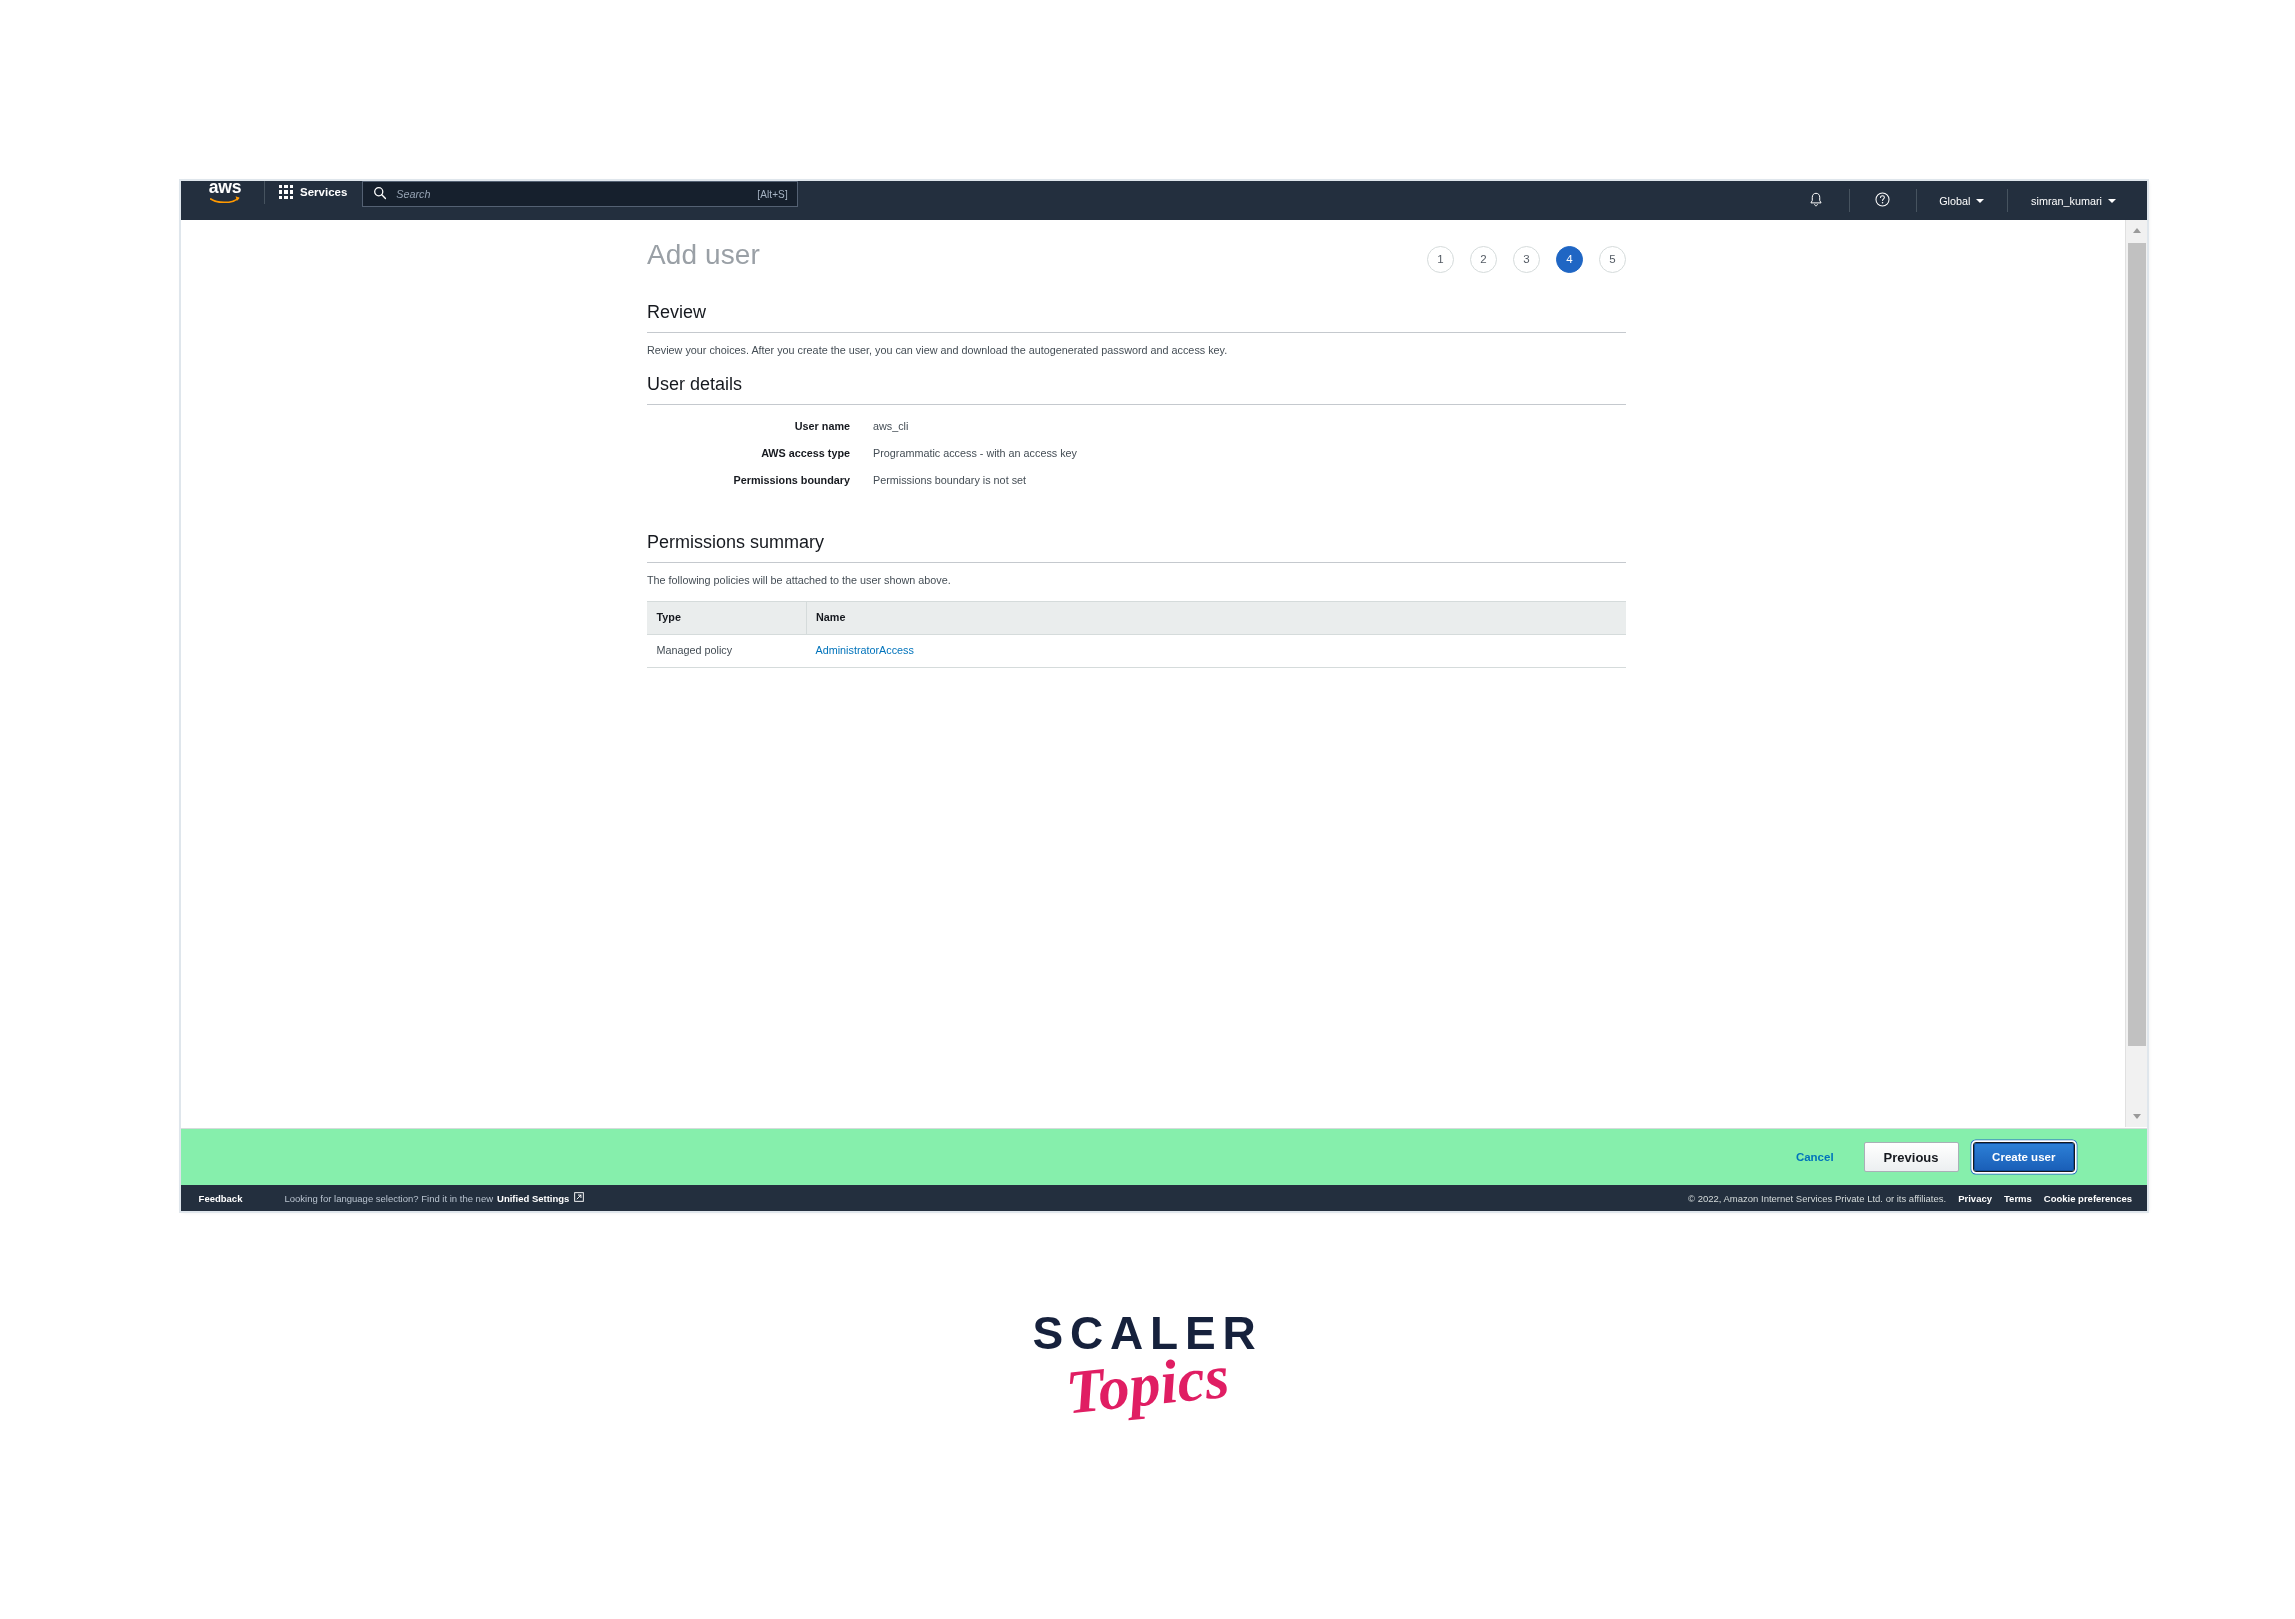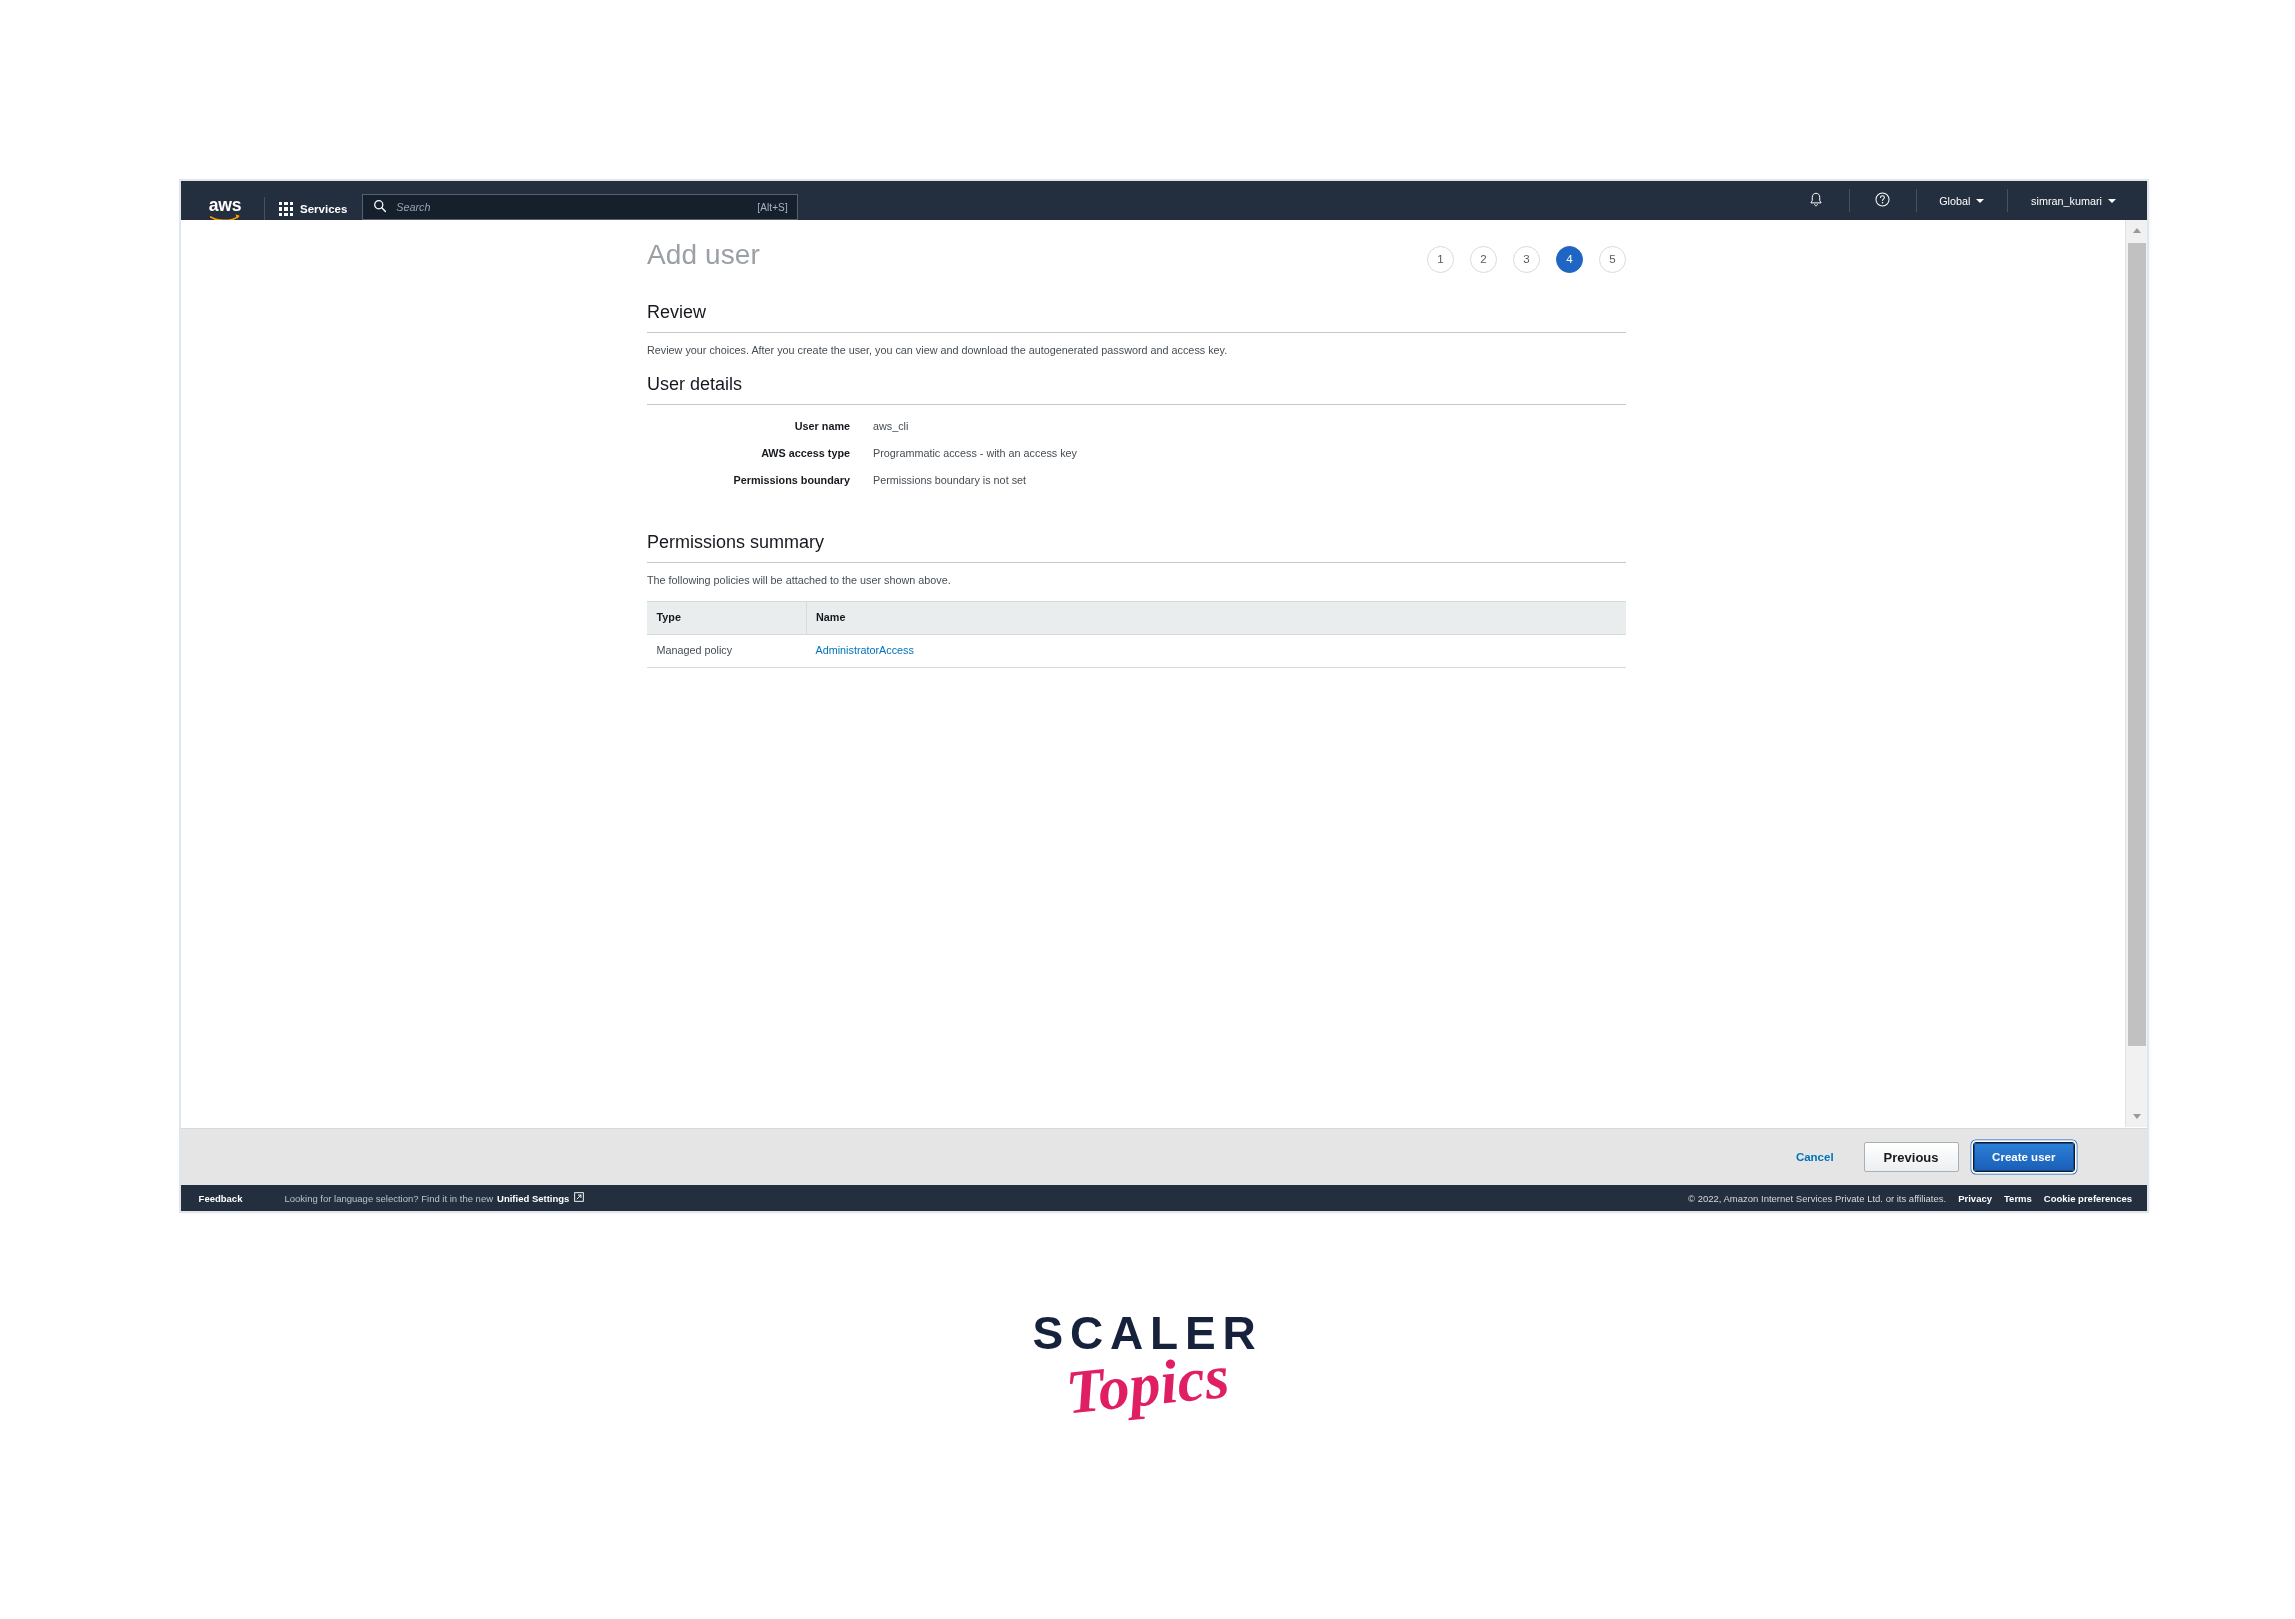--- a/index.html
+++ b/index.html
@@ -28,21 +28,21 @@
   }
 
   
   #top-nav {
     position: absolute;
     left: 0; top: 0;
     width: 100%;
     height: 39px;
     background: #232f3e;
     display: flex;
-    align-items: flex-end;
+    align-items: flex-start;
   }
   .aws-logo {
     width: 58px;
     margin-left: 15px;
     display: flex;
     flex-direction: column;
     align-items: center;
     justify-content: center;
   }
   .aws-logo .wordmark {
@@ -287,21 +287,21 @@
     text-decoration: none;
   }
 
   
   #action-bar {
     position: absolute;
     left: 0;
     bottom: 26px;
     width: 100%;
     height: 57px;
-    background: #e5e5e5;
+    background: #86efac;
     border-top: 0.7px solid #d5dbdb;
     display: flex;
     align-items: center;
     justify-content: flex-end;
     padding-right: 73px;
     box-sizing: border-box;
   }
   #cancel-button {
     color: #0073bb;
     font-size: 11.5px;

